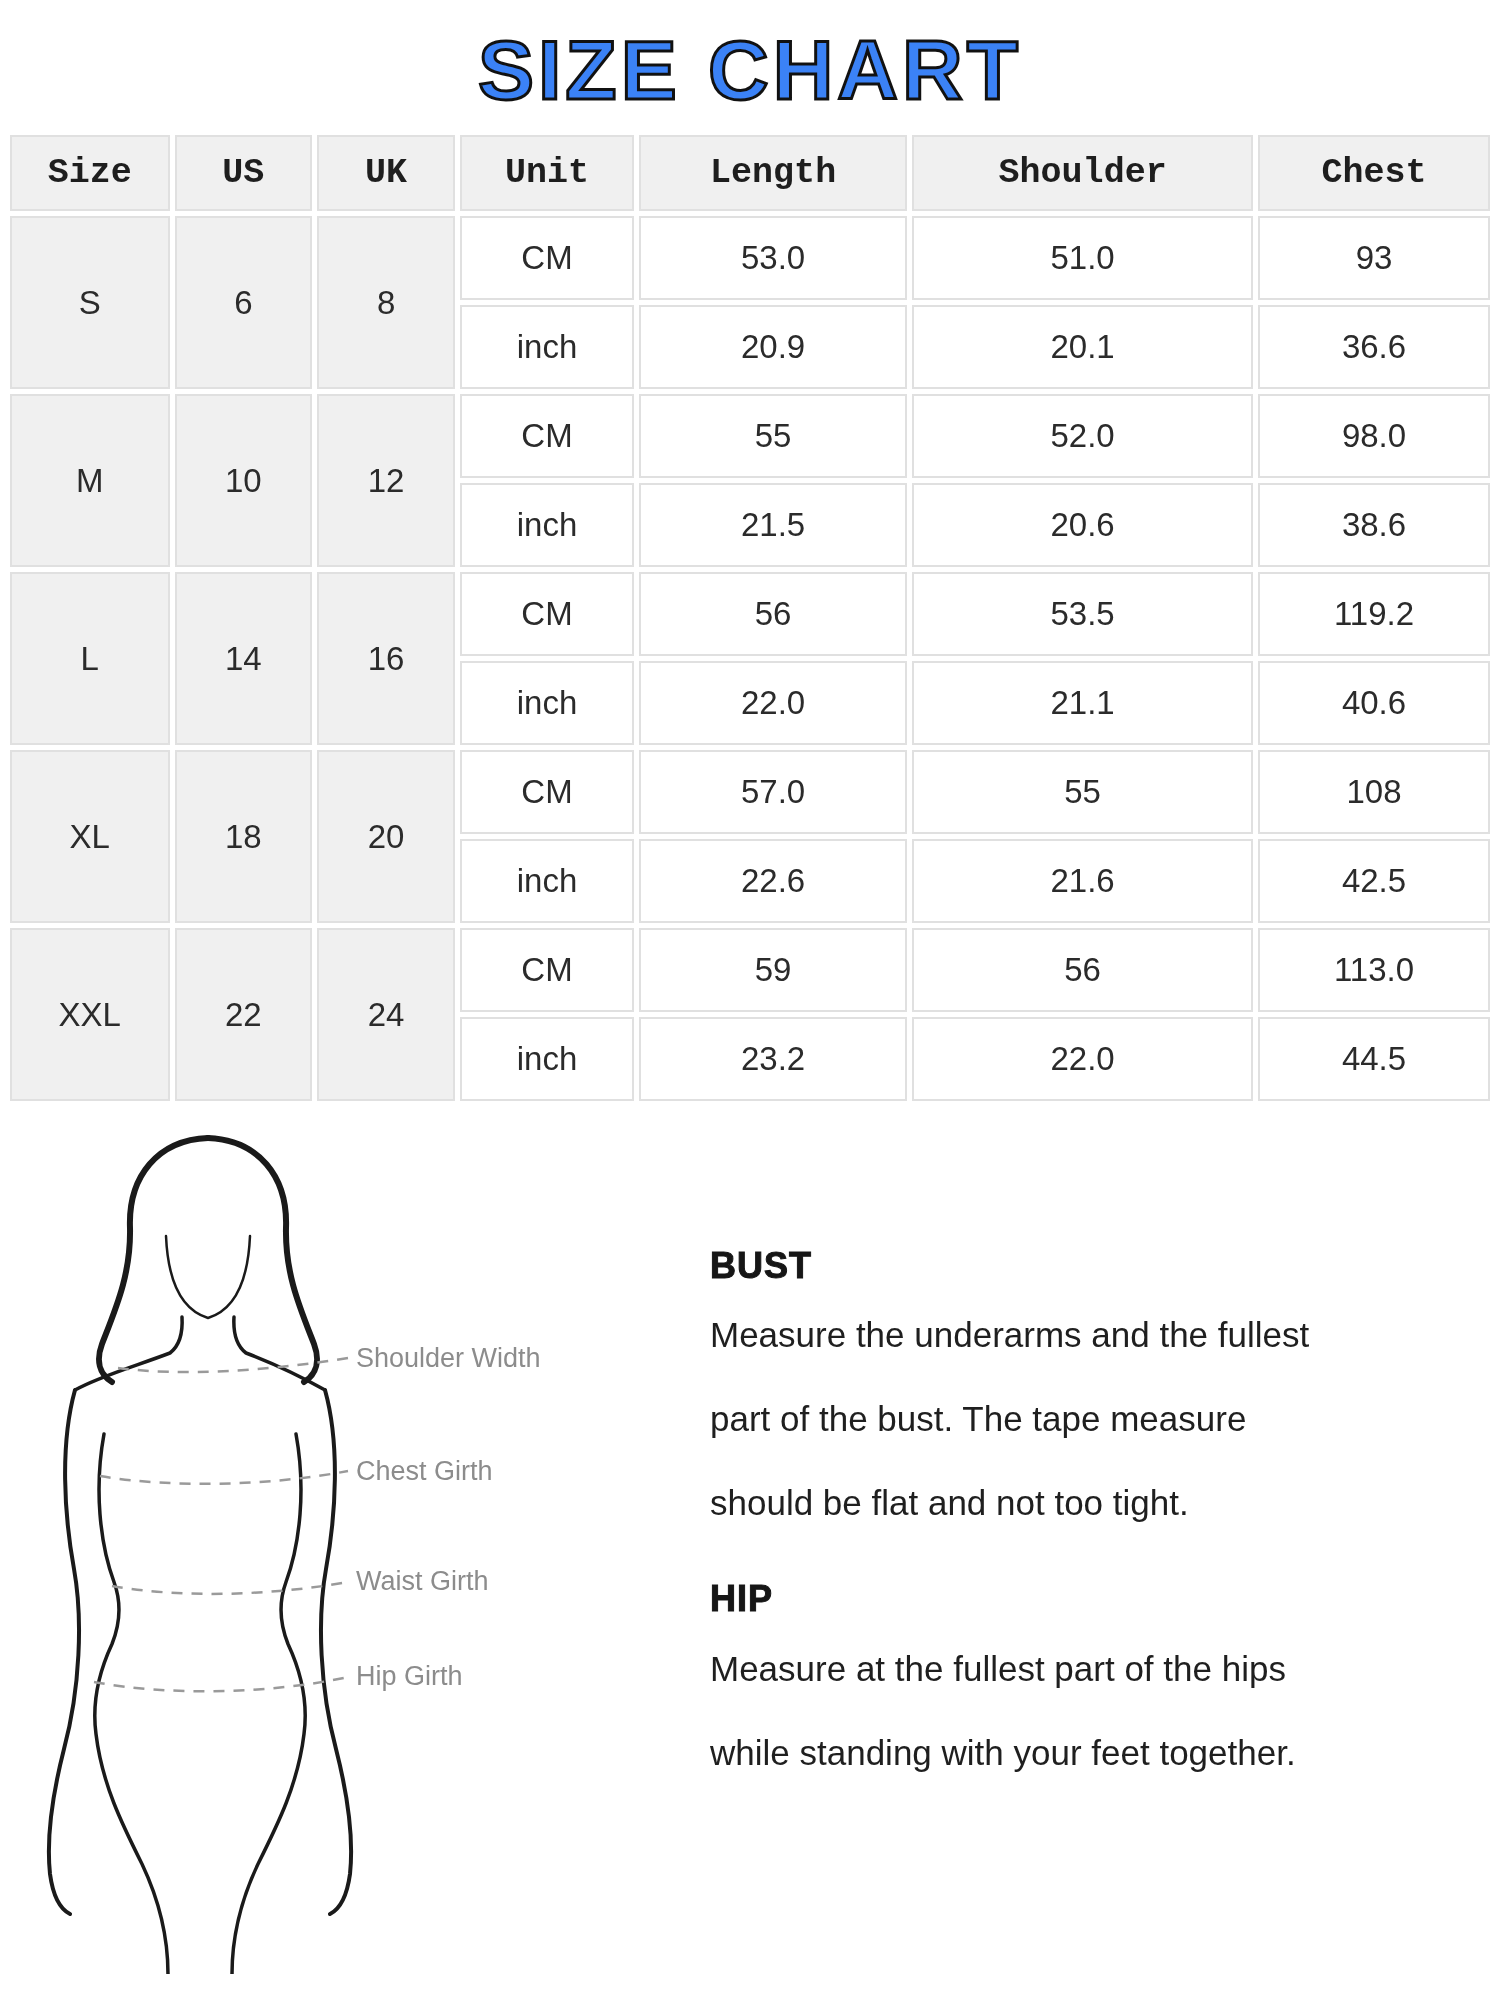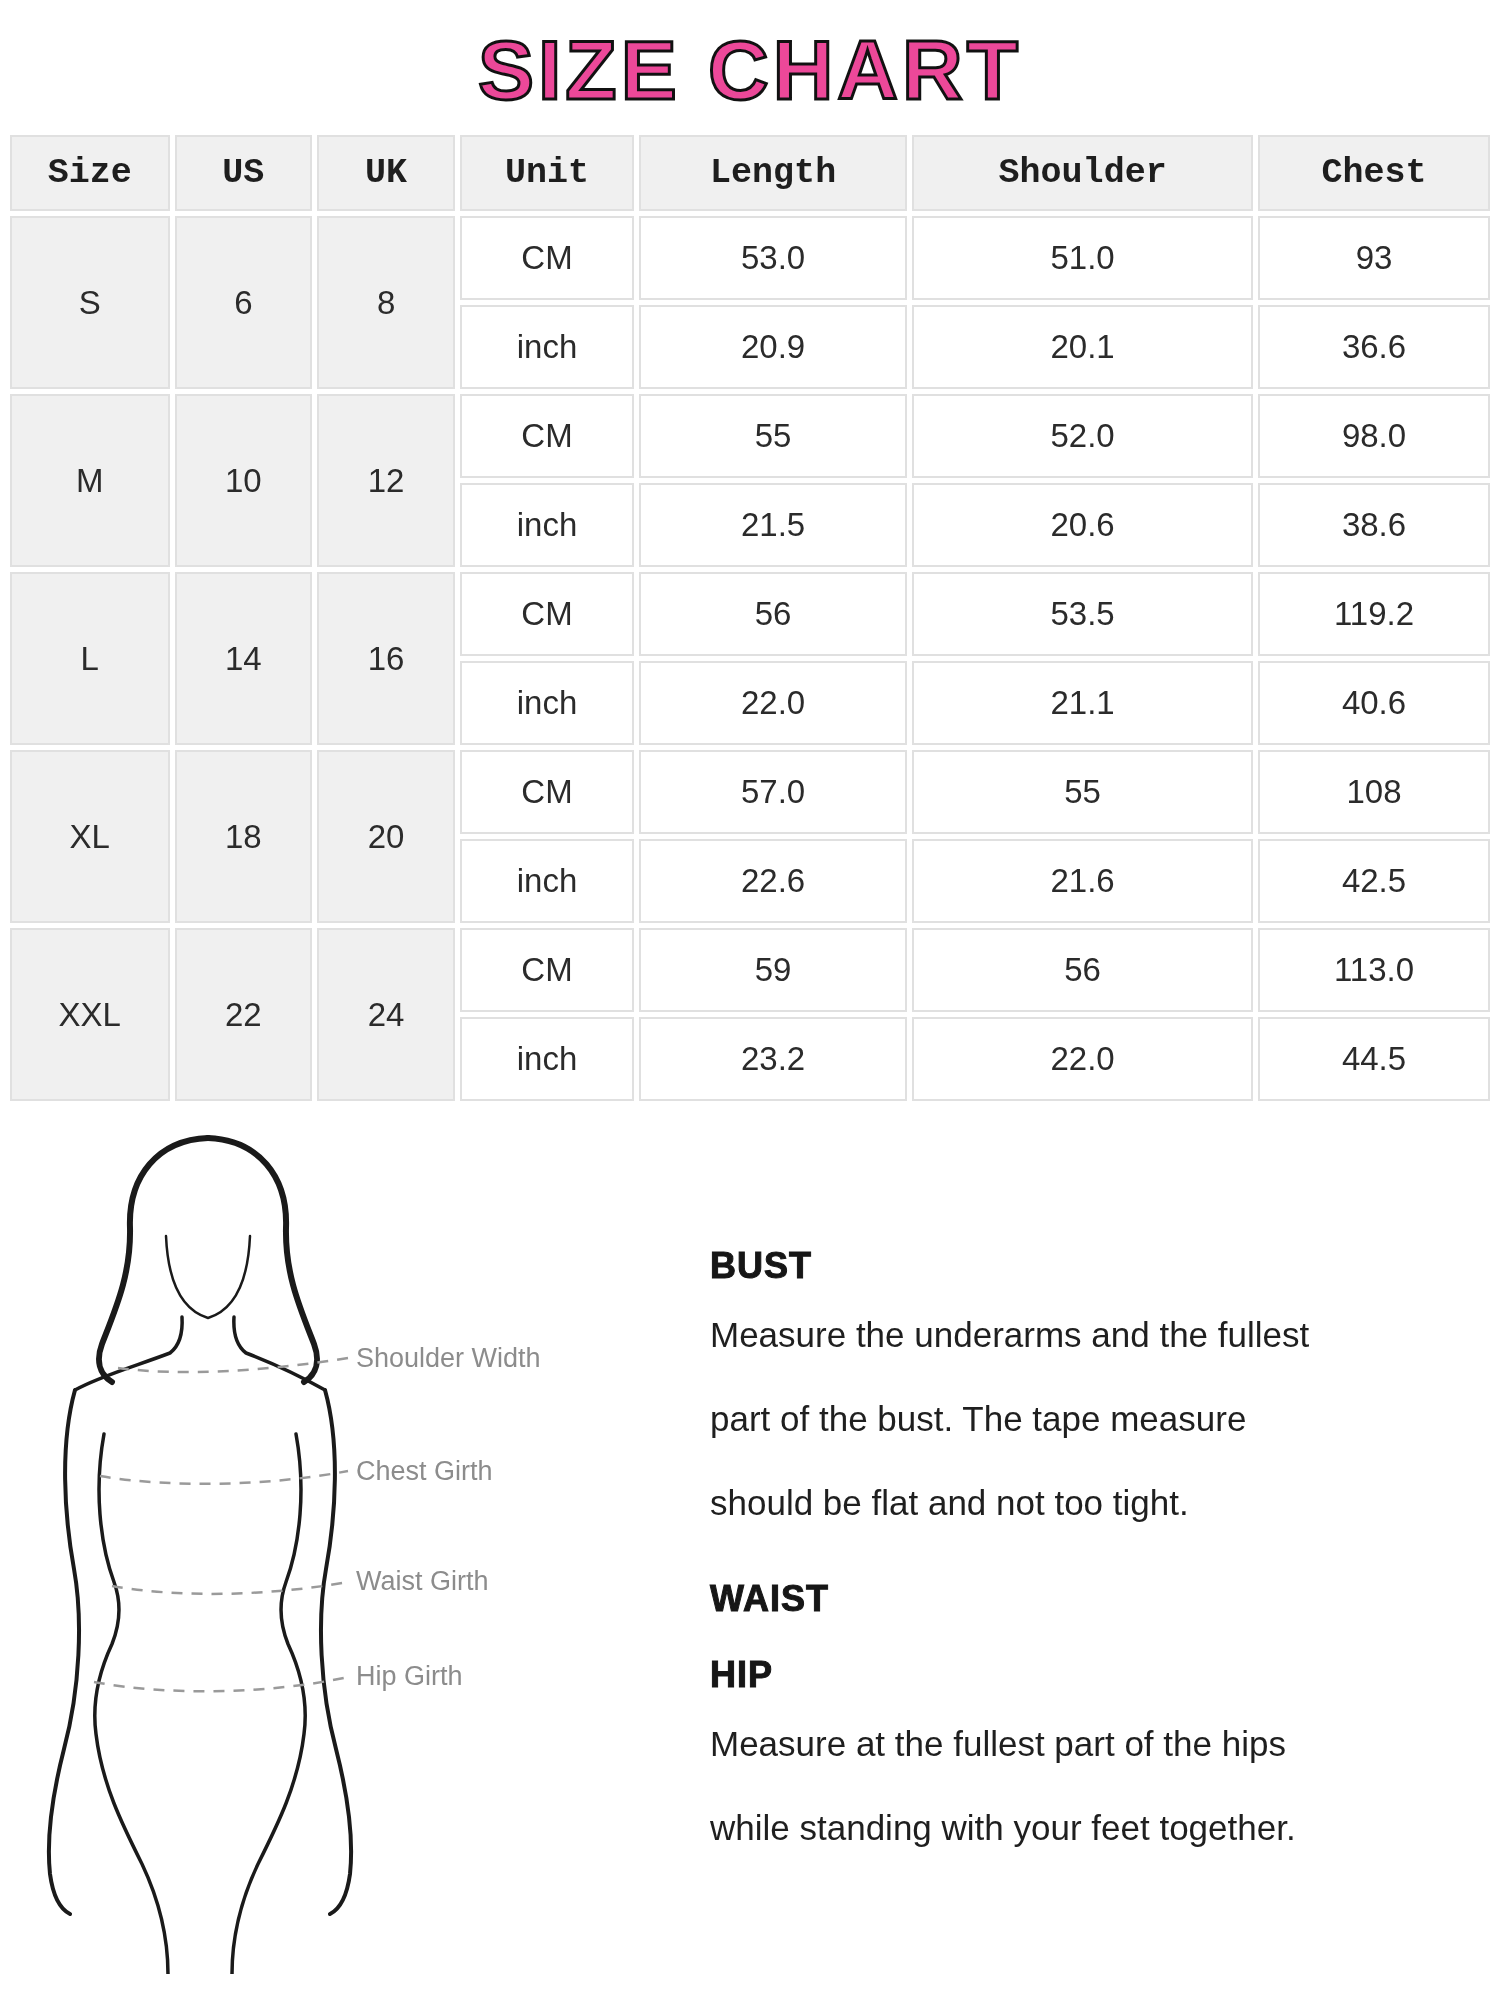--- a/index.html
+++ b/index.html
@@ -7,21 +7,21 @@
     width:1500px;height:2000px;position:relative;overflow:hidden;
     font-family:"Liberation Sans",sans-serif;color:#222;
   }
   
   .page-title{
     text-align:center;
     padding-top:26px;
     font-size:84px;
     font-weight:900;
     letter-spacing:4px;
-    color:#ec4899;
+    color:#3b82f6;
     -webkit-text-stroke:3px #111;
     line-height:1.05;
   }
   
   .table-wrap{margin:16px 5px 0 5px;}
   table.size-table{
     width:100%;
     border-collapse:separate;
     border-spacing:5px;
     table-layout:fixed;
@@ -221,18 +221,17 @@
       <text class="guide-label" x="356" y="356">Chest Girth</text>
       <text class="guide-label" x="356" y="466">Waist Girth</text>
       <text class="guide-label" x="356" y="561">Hip Girth</text>
     </svg>
   </div>
 
   <div class="instructions">
     <div class="instr-heading">BUST</div>
     <p class="instr-text">Measure the underarms and the fullest part of the bust. The tape measure should be flat and not too tight.</p>
 
-    <div class="instr-heading">WAIST</div>
 
     <div class="instr-heading">HIP</div>
     <p class="instr-text">Measure at the fullest part of the hips while standing with your feet together.</p>
   </div>
 </div>
 
 </body></html>

